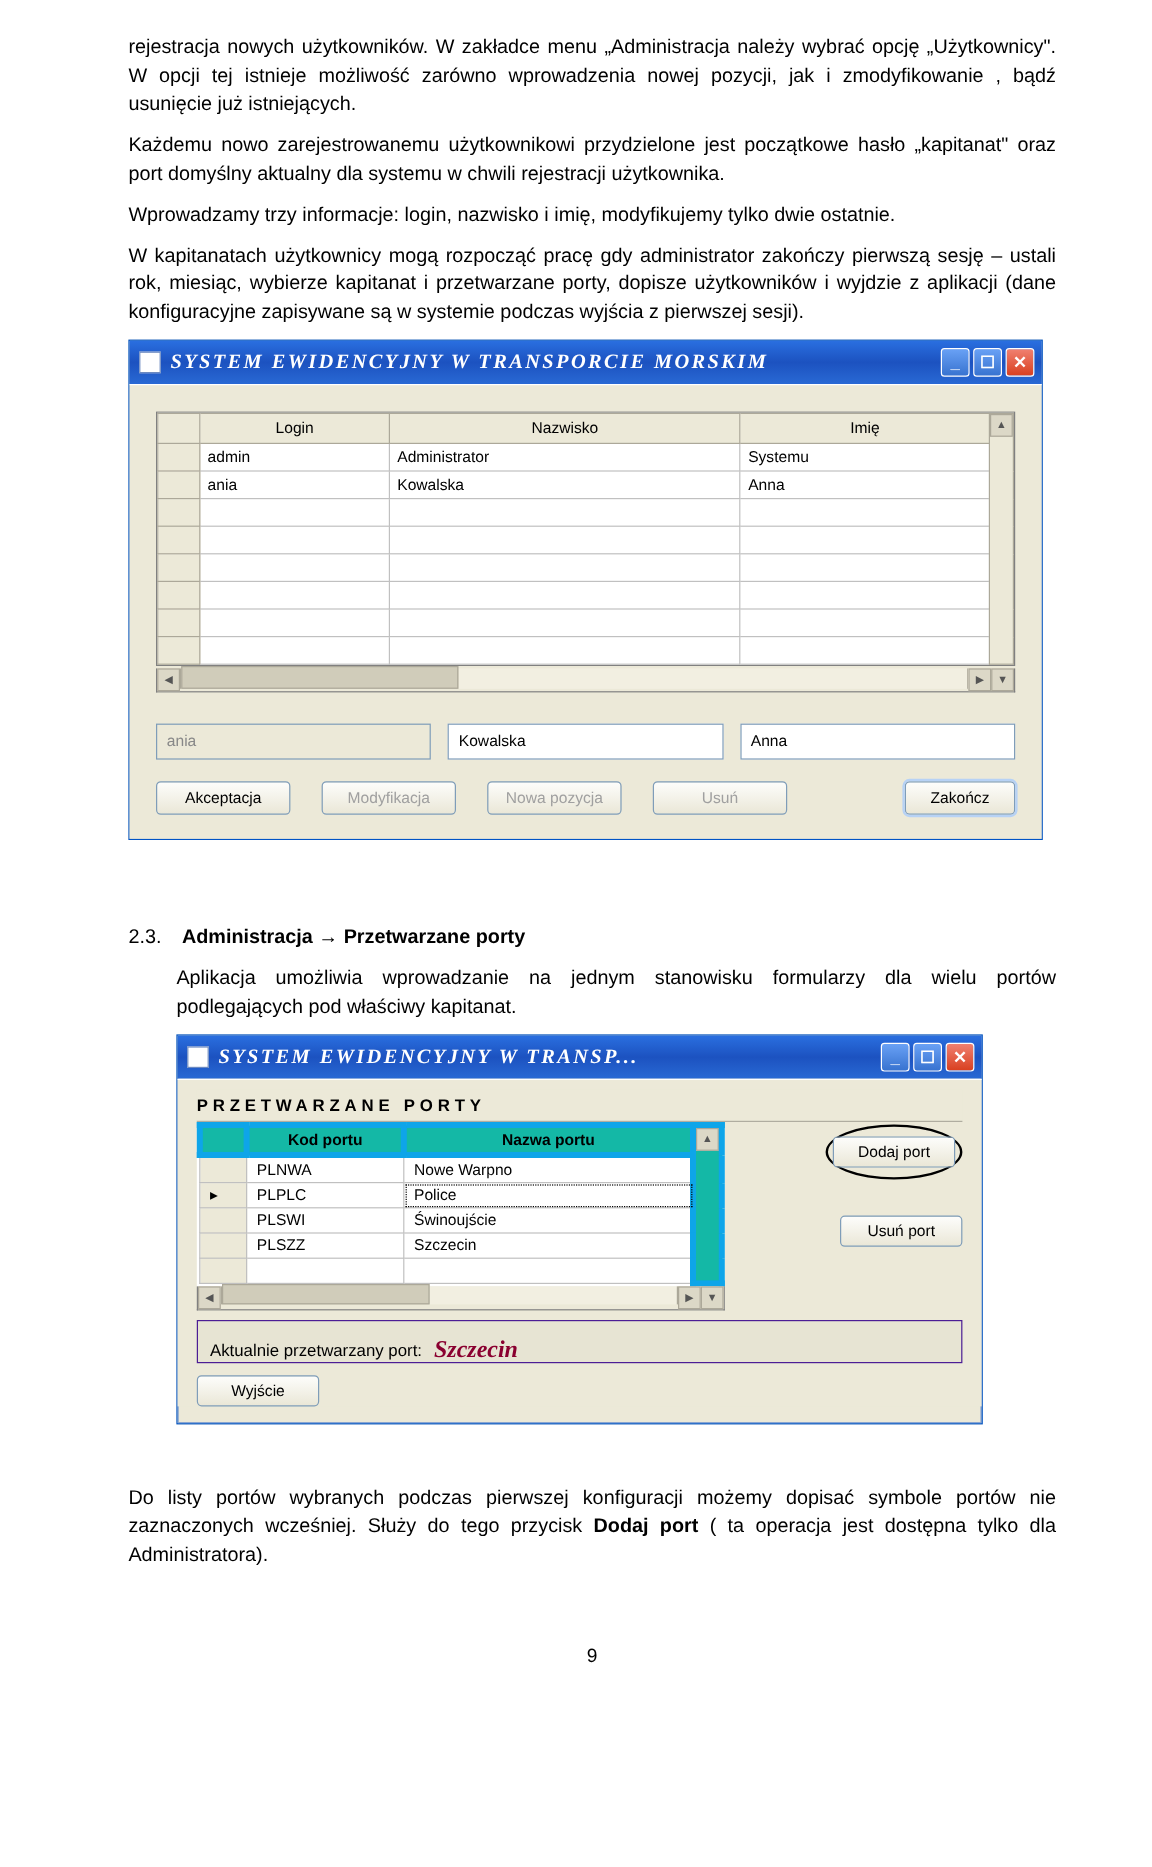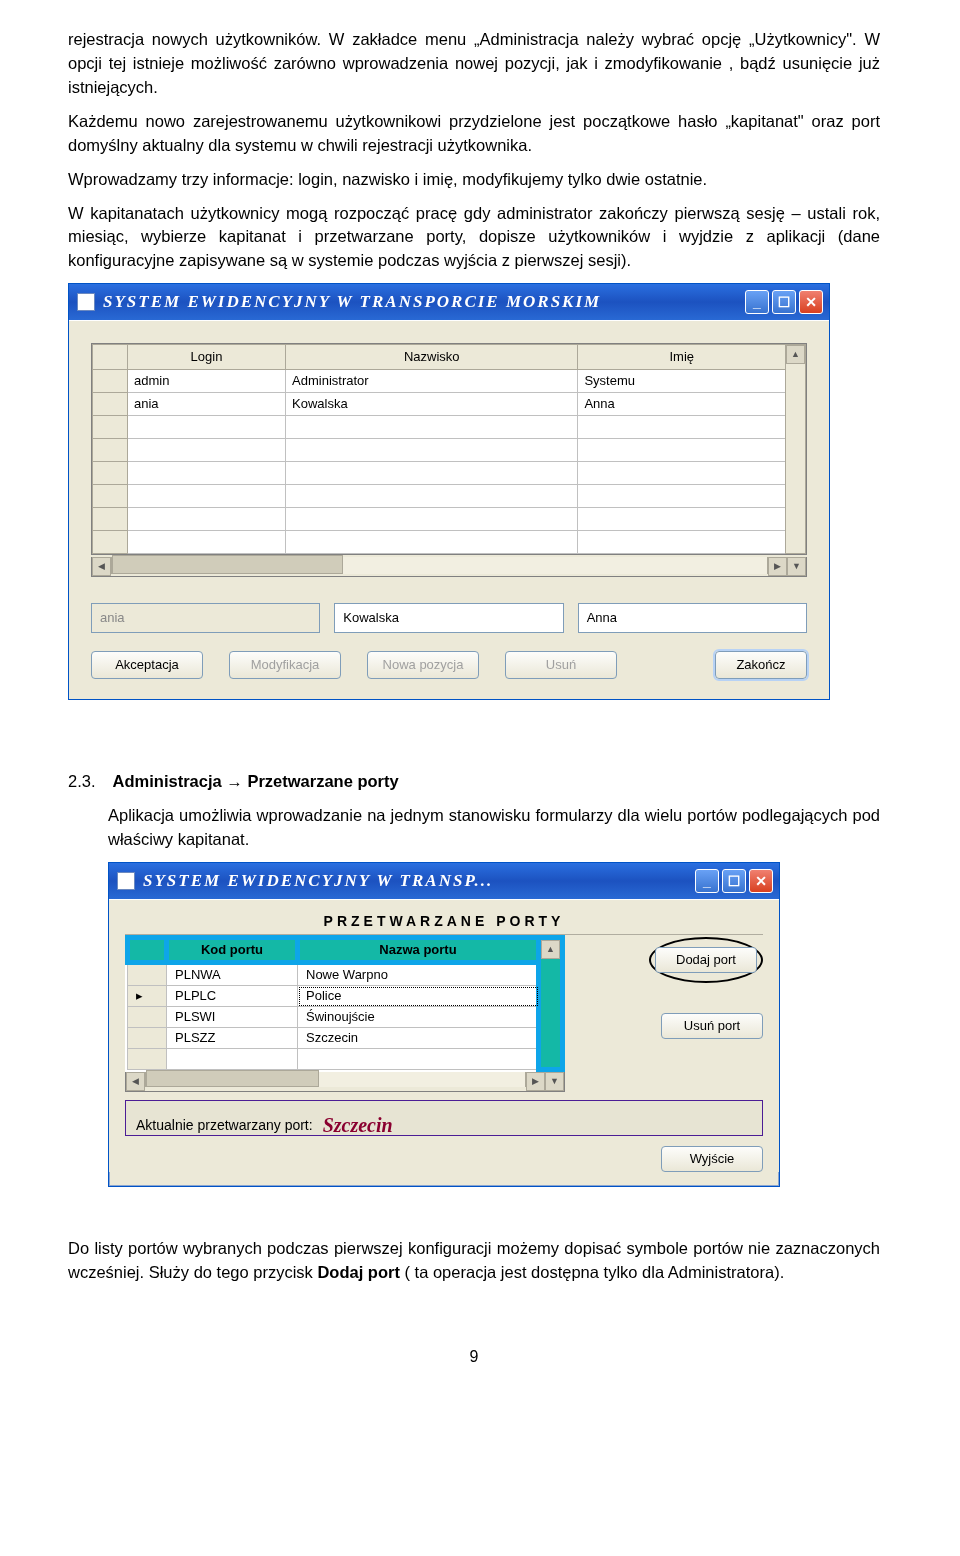--- a/index.html
+++ b/index.html
@@ -1,16 +1,16 @@
 <!DOCTYPE html>
 <html><head>
 <meta charset="utf-8">
 <style>
   body{margin:0;background:#fff;font-family:Arial,Helvetica,sans-serif;font-size:16.5px;line-height:1.45;color:#000;width:960px}
-  .page{padding:28px 80px 40px 68px}
+  .page{padding:28px 80px 40px 107px}
   .para{margin:0 0 10px 0;text-align:justify}
   .blk{margin-top:14px;}
   
   .win{border:1px solid #0053c6;background:#ece9d8;margin-top:2px;box-shadow:0 0 0 1px #8aa5d0 inset}
   .titlebar{display:flex;align-items:center;justify-content:space-between;height:36px;padding:0 6px 0 8px;
     background:linear-gradient(#2a6fe0,#1c52c0 50%,#2969d4);color:#fff}
   .title{display:flex;align-items:center;font:italic bold 17px "Times New Roman",serif;letter-spacing:2px}
   .title .ico{width:16px;height:16px;margin-right:8px;background:#fff;border:1px solid #6b89c0}
   .winbtns{display:flex;gap:3px}
   .winbtn{width:22px;height:22px;border:1px solid #fff;background:linear-gradient(#69a1f5,#3873d0);display:flex;align-items:center;justify-content:center;border-radius:3px;font:bold 14px sans-serif;color:#fff}
@@ -36,35 +36,35 @@
   .btn{flex:0 0 auto;min-width:110px;height:26px;border:1px solid #7f9db9;background:linear-gradient(#fdfdfb,#eae7d7);border-radius:4px;display:flex;align-items:center;justify-content:center;font-size:13px}
   .btn.dis{color:#a0a0a0}
   .btn.focus{outline:2px solid #b7d2f5}
   .spacer{flex:1}
   
   .sect{margin-top:70px}
   .sect-num{display:inline-block;width:40px}
   .sect-tit{font-weight:bold}
   
   .win2{width:670px}
-  .phead{font:bold 14px/26px sans-serif;letter-spacing:4px;text-align:center;background:#ece9d8;border-bottom:1px solid #b0ada0;margin:8px 16px 0 16px}
+  .phead{font:bold 14px/26px sans-serif;letter-spacing:4px;background:#ece9d8;border-bottom:1px solid #b0ada0;margin:8px 16px 0 16px}
   .pwrap{display:flex;margin:0 16px 0 16px}
   .ptbl{border:1px solid #808080;border-collapse:collapse;background:#fff;font-size:13px}
   .ptbl th{background:#14b8a6;border:5px solid #0ea5e9;height:20px;font-weight:bold;padding:0 8px}
   .ptbl td{border:1px solid #c0c0c0;height:20px;padding:0 8px}
   .ptbl .hl{outline:1px dotted #000;outline-offset:-2px}
   .pscroll{flex:1;display:flex;flex-direction:column;align-items:flex-end;justify-content:flex-start;padding-left:18px;padding-top:2px}
   .ellipse{width:110px;height:42px;border:2px solid #000;border-radius:50%;display:flex;align-items:center;justify-content:center;margin-bottom:30px}
   .sbtn{min-width:100px;height:24px;border:1px solid #7f9db9;background:linear-gradient(#fdfdfb,#eae7d7);border-radius:4px;display:flex;align-items:center;justify-content:center;font-size:13px}
   .pinfo{display:flex;align-items:flex-end;border:1px solid #4c1d95;height:34px;margin:8px 16px 0 16px;background:#e7e4d3;padding:0 10px;font-size:14px}
   .pval{margin-left:10px;font:italic bold 20px/1 "Times New Roman",serif;color:#8a0030}
   .pset{display:flex;align-items:center;border:1px solid #b0ada0;height:34px;margin:6px 16px 0 16px;background:#e7e4d3;padding:0 10px;font-size:14px;gap:14px}
   .pset .fld{flex:0 0 180px;background:#e7e4d3;color:#777}
   .pset .rbtn{margin-left:auto}
-  .pfoot{display:flex;justify-content:flex-end;margin:10px 16px 14px 16px}
+  .pfoot{display:flex;margin:10px 16px 14px 16px}
   .pgnum{text-align:center;margin-top:60px;font-size:16px}
 </style>
 </head>
 <body>
 
 <div class="page">
 
   <p class="para">rejestracja nowych użytkowników. W zakładce menu „Administracja należy wybrać opcję „Użytkownicy". W opcji tej istnieje możliwość zarówno wprowadzenia nowej pozycji, jak i zmodyfikowanie , bądź usunięcie już istniejących.</p>
   <p class="para"> Każdemu nowo zarejestrowanemu użytkownikowi przydzielone jest początkowe  hasło „kapitanat" oraz port domyślny aktualny dla systemu w chwili rejestracji użytkownika.</p>
   <p class="para">Wprowadzamy trzy informacje:  login, nazwisko i imię, modyfikujemy tylko dwie ostatnie.</p>

